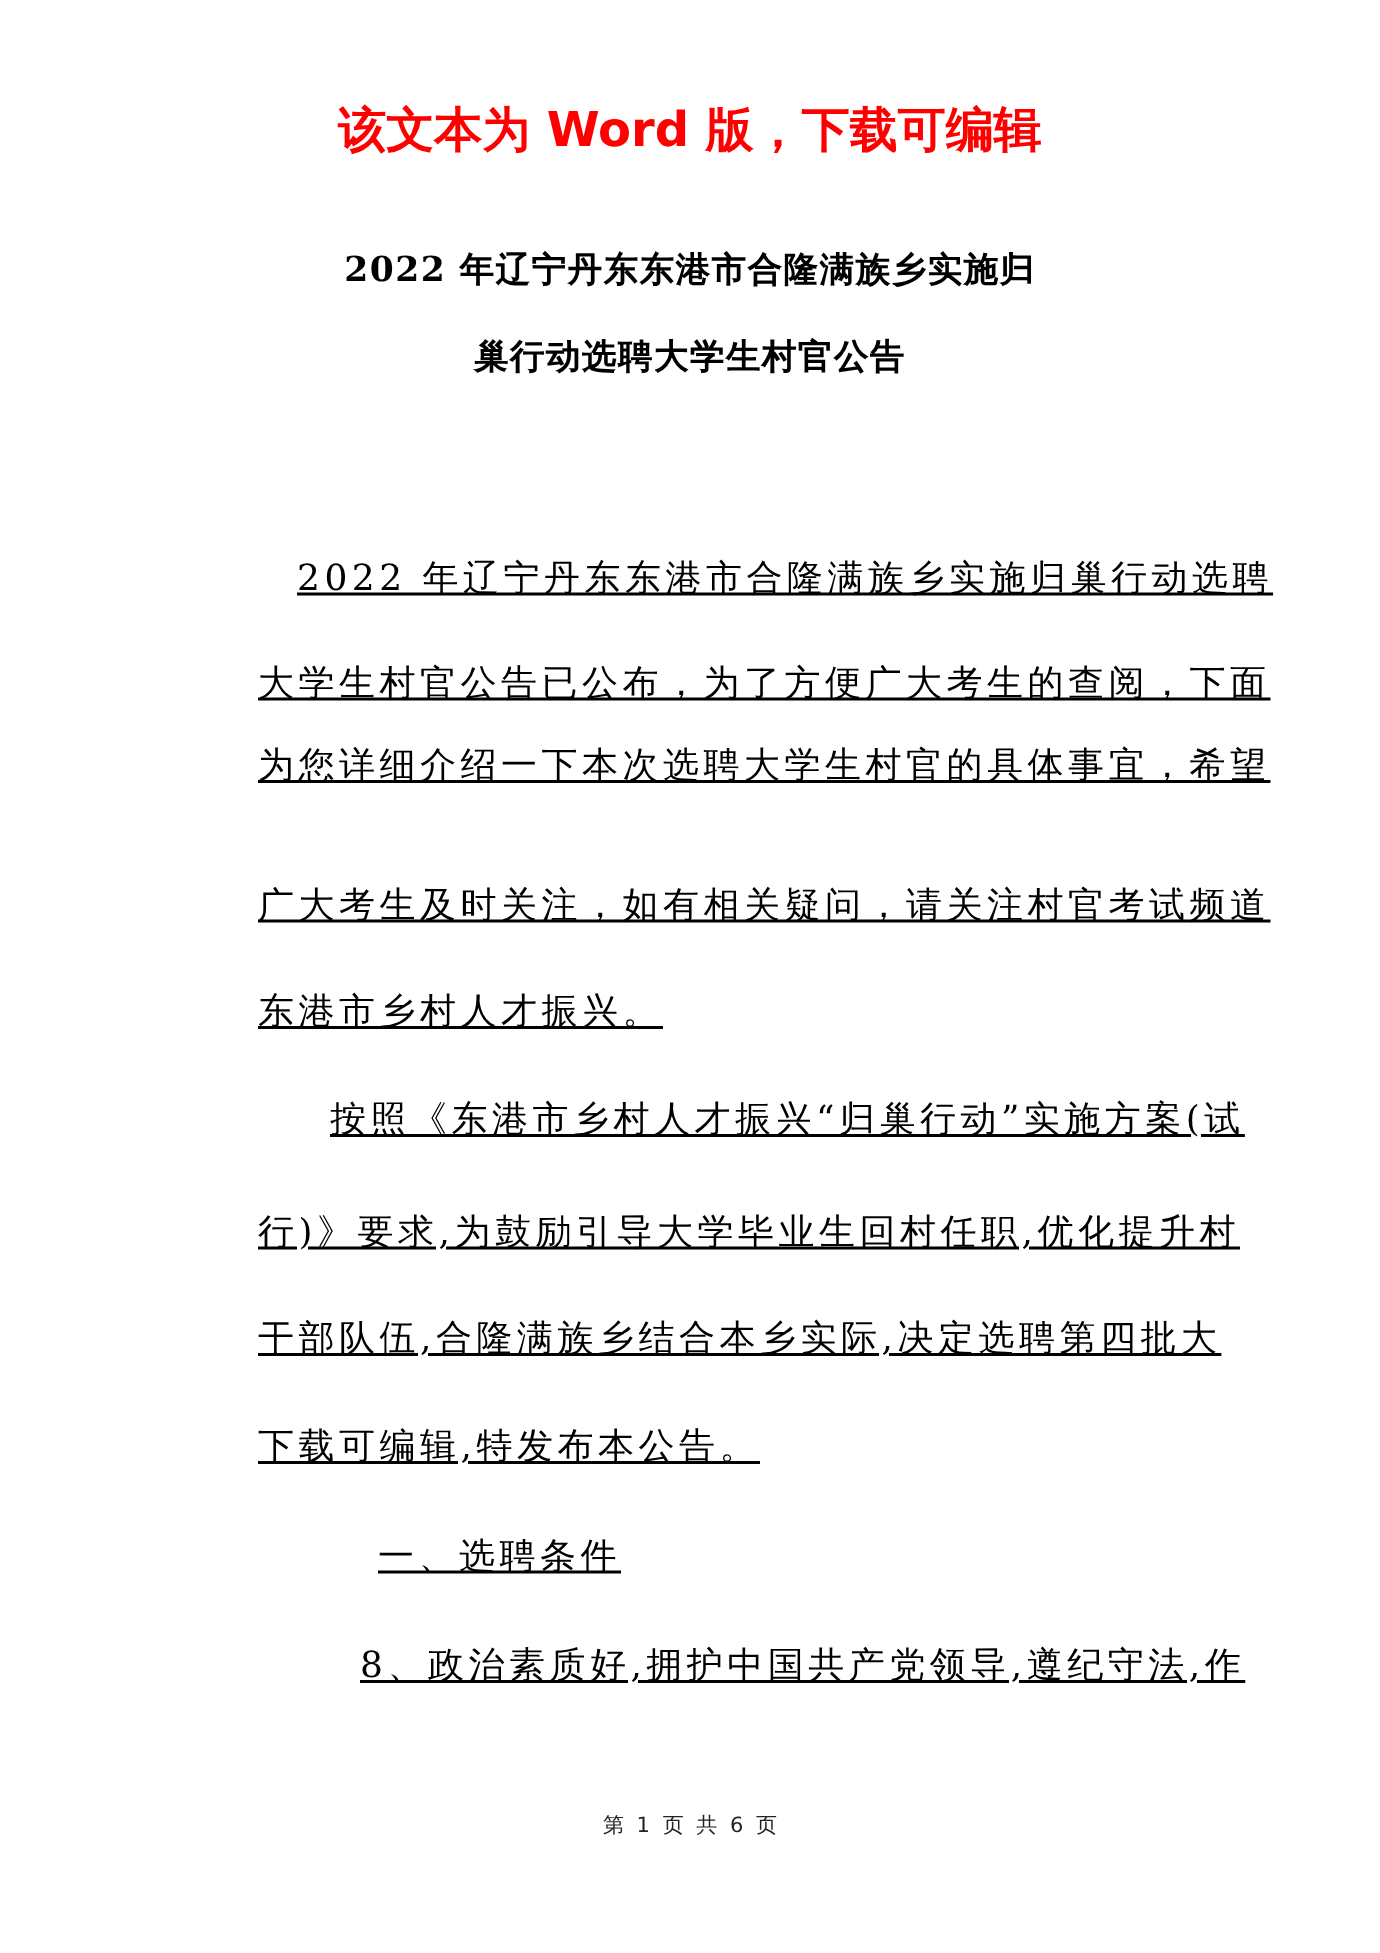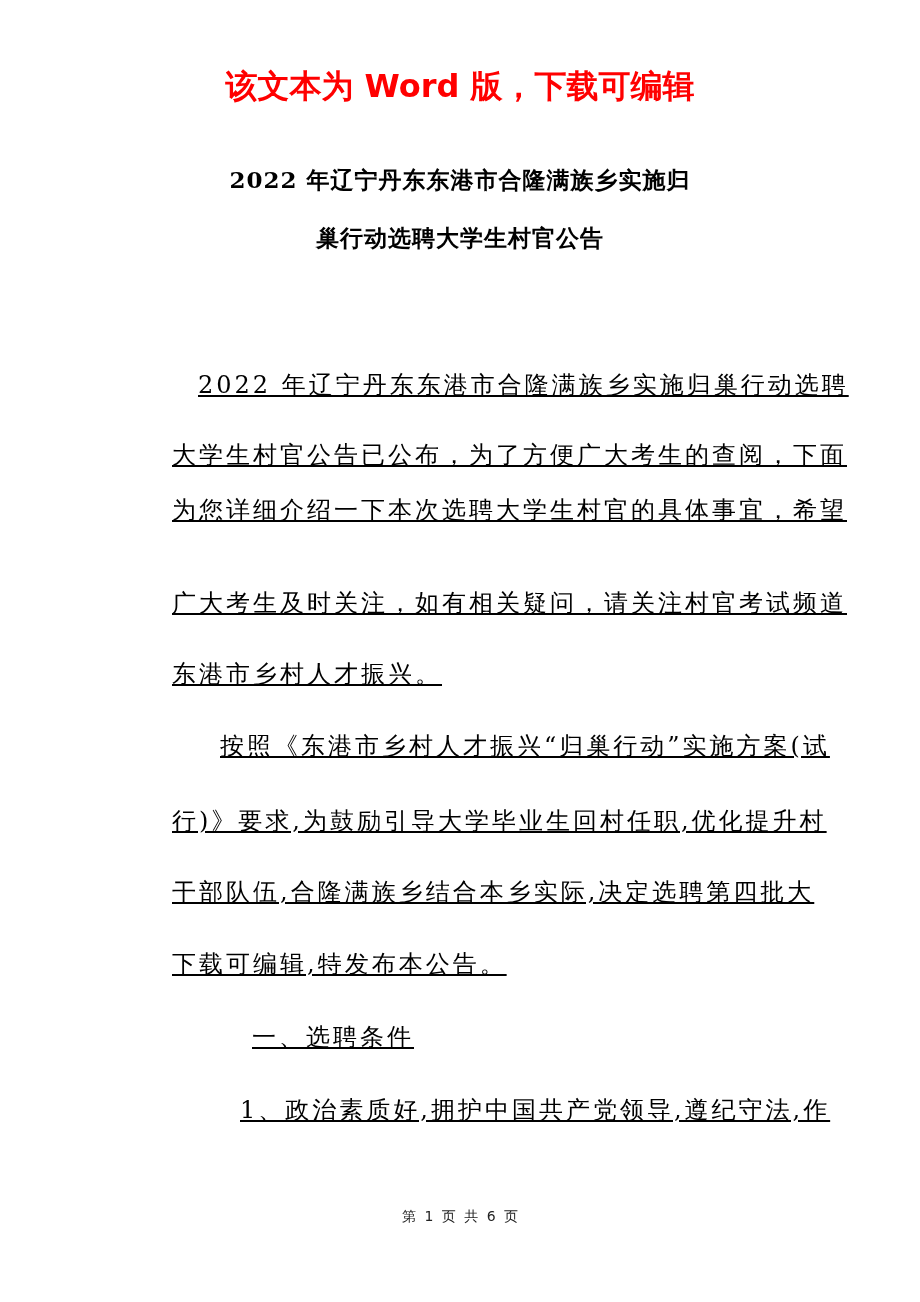--- a/index.html
+++ b/index.html
@@ -40,15 +40,15 @@
 <div class="line" style="top:492px;">为您详细介绍一下本次选聘大学生村官的具体事宜，希望</div>
 <div class="line" style="top:585px;">广大考生及时关注，如有相关疑问，请关注村官考试频道</div>
 <div class="line" style="top:656px;">东港市乡村人才振兴。</div>
 
 <div class="line" style="top:728px; left:220px;">按照《东港市乡村人才振兴“归巢行动”实施方案(试</div>
 <div class="line" style="top:803px;">行)》要求,为鼓励引导大学毕业生回村任职,优化提升村</div>
 <div class="line" style="top:874px;">干部队伍,合隆满族乡结合本乡实际,决定选聘第四批大</div>
 <div class="line" style="top:946px;">下载可编辑,特发布本公告。</div>
 
 <div class="line" style="top:1019px; left:252px;">一、选聘条件</div>
-<div class="line" style="top:1092px; left:240px;">1、政治素质好,拥护中国共产党领导,遵纪守法,作</div>
+<div class="line" style="top:1092px; left:240px;">8、政治素质好,拥护中国共产党领导,遵纪守法,作</div>
 
 <div class="footer">第 1 页 共 6 页</div>
 
 </body></html>

